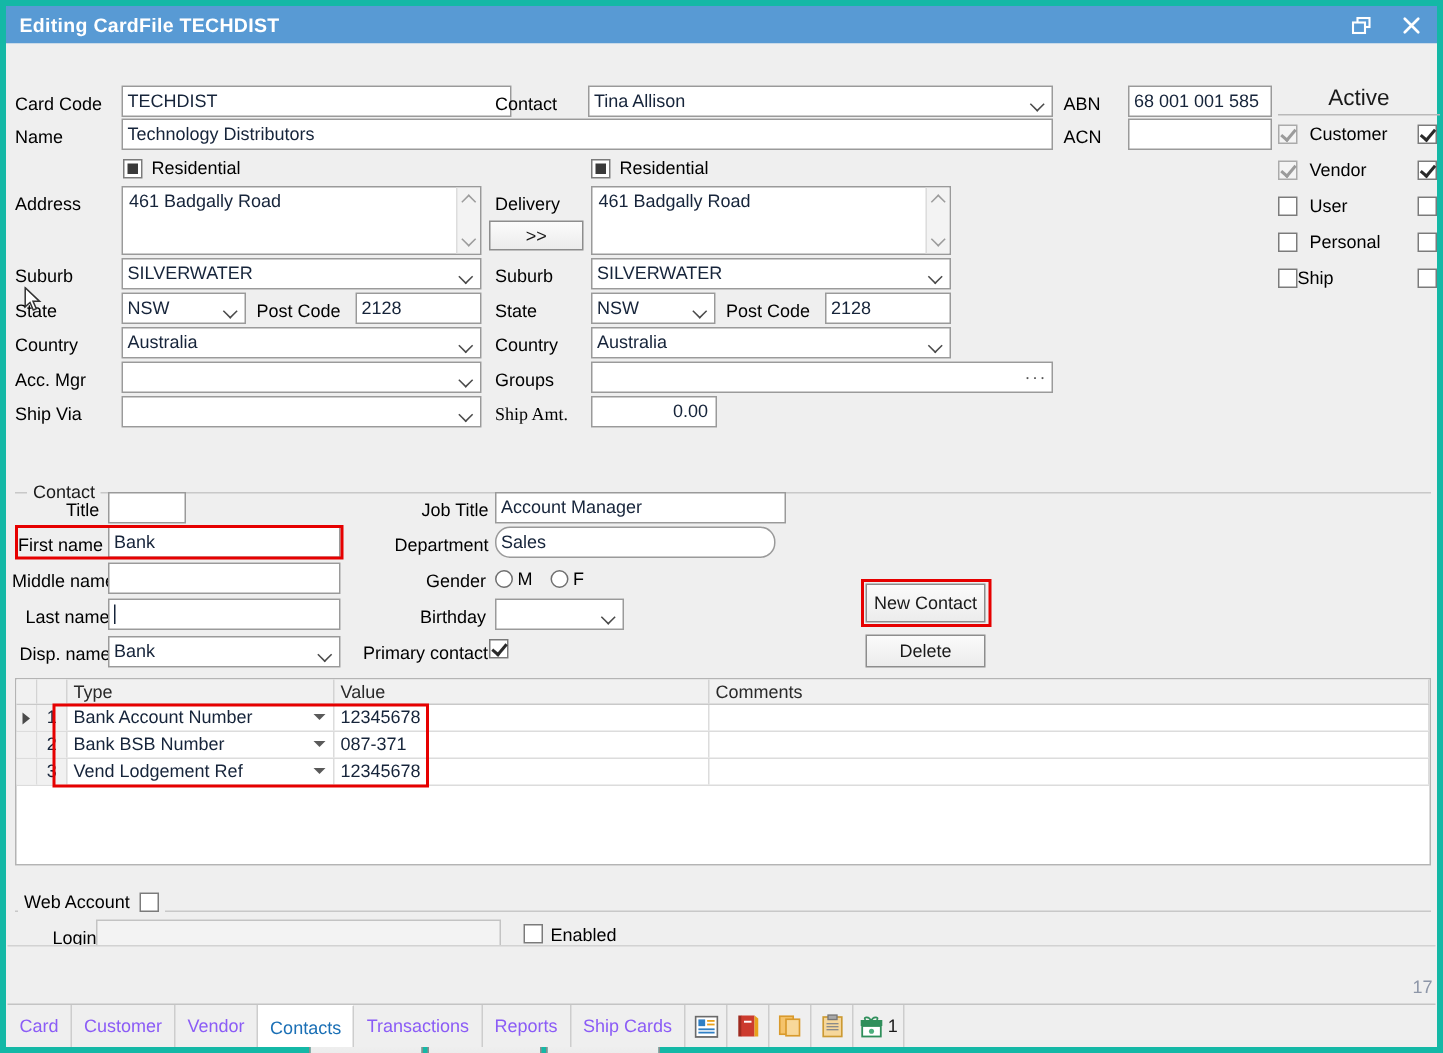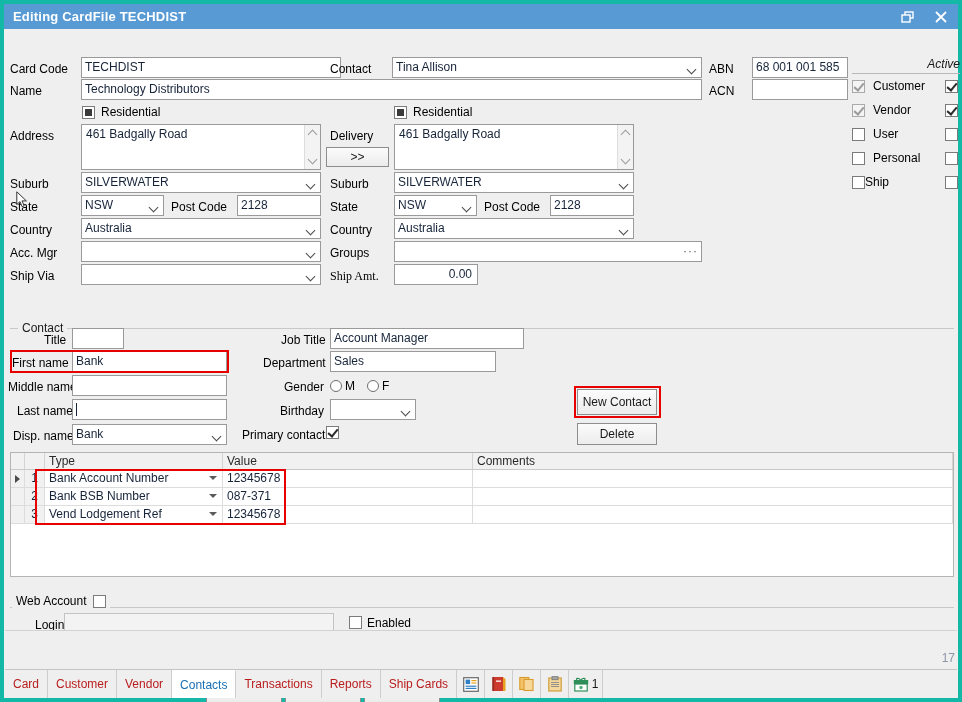--- a/index.html
+++ b/index.html
@@ -154,21 +154,21 @@
   .rowarrow { width:0;height:0;border-top:4px solid transparent;border-bottom:4px solid transparent;border-left:5px solid #4a4a4a; }
   
   .footer-bar { position:absolute; left:1px; right:1px; bottom:29px; height:39px; background:#efefef; border-top:1px solid #d2d2d2; }
   .tabstrip {
     position:absolute; left:1px; right:1px; bottom:0; height:29px;
     background:#efefef; border-top:1px solid #c4c4c4;
     display:flex; align-items:stretch;
   }
   .tab {
     padding:0 8px; display:flex; align-items:center;
-    font-size:12px; color:#b91c1c;
+    font-size:12px; color:#8b5cf6;
     border-right:1px solid #cdcdcd;
   }
   .tab.active { color:#1a6fb5; background:#ffffff; border-top:1px solid #fff; }
   .icon-cell { width:28px; display:flex;align-items:center;justify-content:center;border-right:1px solid #cdcdcd; }
   .corner17 { position:absolute; right:3px; bottom:33px; font-size:12px; color:#8d96a8; }
   
   .cursor { position:absolute; width:12px; height:18px; }
 </style>
 </head>
 <body>
@@ -201,21 +201,21 @@
     <div class="lbl" style="position:absolute;left:705px;top:33px;">ABN</div>
     <div class="fld" style="position:absolute;left:748px;top:28px;width:96px;">68 001 001 585</div>
 
     <div class="lbl" style="position:absolute;left:6px;top:55px;">Name</div>
     <div class="fld" style="position:absolute;left:77px;top:50px;width:621px;">Technology Distributors</div>
 
     <div class="lbl" style="position:absolute;left:705px;top:55px;">ACN</div>
     <div class="fld" style="position:absolute;left:748px;top:50px;width:96px;"></div>
 
     <div style="position:absolute;left:848px;top:28px;width:108px;">
-      <div style="text-align:right;font-size:12px;font-style:italic;">Active</div>
+      <div style="text-align:center;font-size:15px;">Active</div>
       <div style="border-top:1px solid #b9b9b9;margin-top:2px;"></div>
       <div id="flag-rows">
           <div style="display: flex; align-items: center; height: 24px;">
             <span class="cb dis checked"></span>
             <span class="lbl" style="margin-left:8px;flex:1;">Customer</span>
             <span class="cb checked" style="margin-right:2px;"></span>
           </div>
           <div style="display: flex; align-items: center; height: 24px;">
             <span class="cb dis checked"></span>
             <span class="lbl" style="margin-left:8px;flex:1;">Vendor</span>
@@ -323,21 +323,21 @@
       <span></span>
     </div>
 
     <div class="lbl" style="position:absolute;left:9px;top:400px;">Disp. name</div>
     <div class="combo" style="position:absolute;left:68px;top:395px;width:155px;">Bank</div>
 
     <div class="lbl" style="position:absolute;left:277px;top:304px;">Job Title</div>
     <div class="fld" style="position:absolute;left:326px;top:299px;width:194px;">Account Manager</div>
 
     <div class="lbl" style="position:absolute;left:259px;top:327px;">Department</div>
-    <div class="fld" style="position:absolute;left:326px;top:322px;width:166px;">Sales</div>
+    <div class="fld" style="position:absolute;left:326px;top:322px;width:187px;border-radius:10px;">Sales</div>
 
     <div class="lbl" style="position:absolute;left:280px;top:351px;">Gender</div>
     <div style="position:absolute;left:326px;top:350px;display:flex;align-items:center;gap:3px;">
       <span class="radio"></span>
       <span class="lbl">M</span>
     </div>
     <div style="position:absolute;left:363px;top:350px;display:flex;align-items:center;gap:3px;">
       <span class="radio"></span>
       <span class="lbl">F</span>
     </div>

